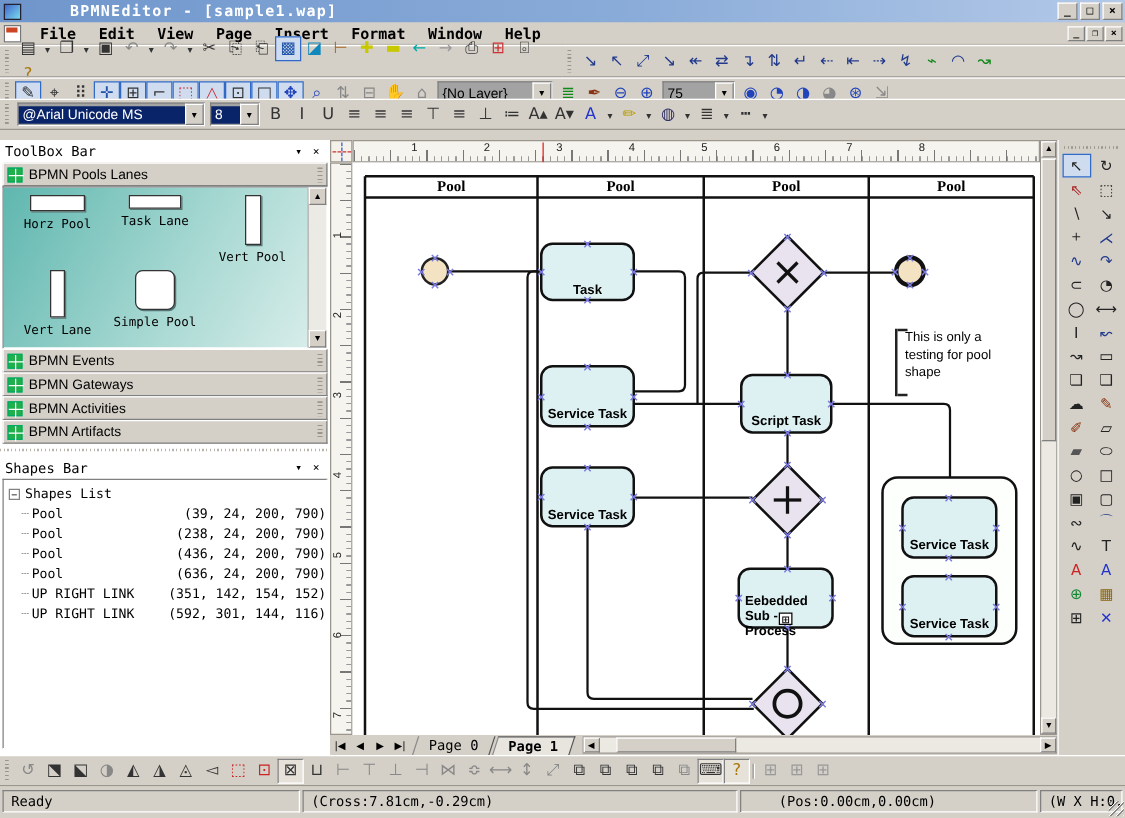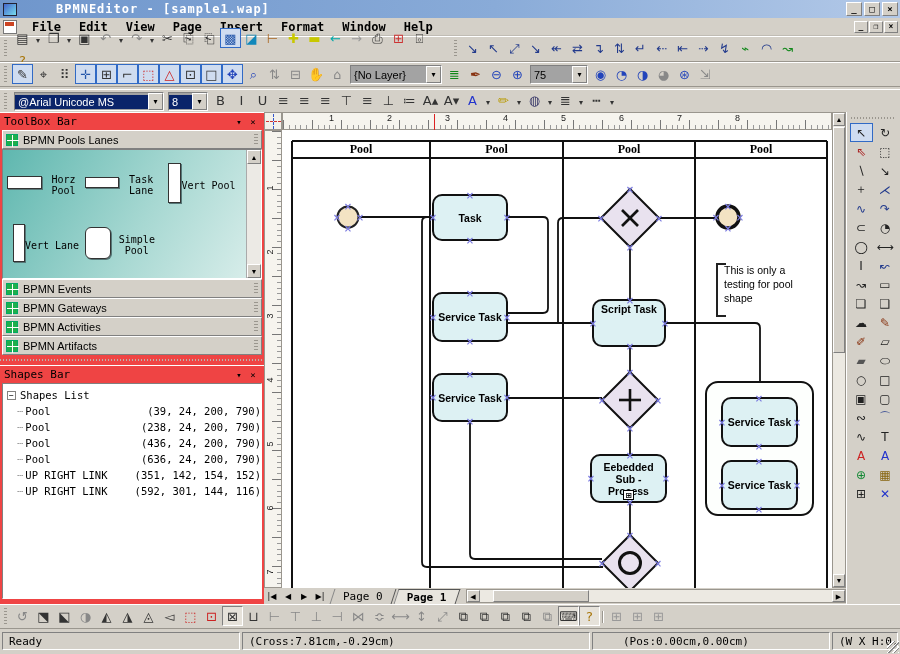--- a/index.html
+++ b/index.html
@@ -31,54 +31,54 @@
   .menu-item::first-letter { text-decoration:underline; }
   .mdibtns { margin-left:auto; display:flex; gap:1px; margin-right:2px; }
   .mdibtn { width:14px; height:12px; background:#d4d0c8; border:1px solid;
     border-color:#fff #808080 #808080 #fff; font:bold 8px "DejaVu Sans Mono",monospace;
     display:flex; align-items:center; justify-content:center; }
 
   
   .tbrow { position:absolute; left:0; width:900px; background:#d4d0c8; display:flex; align-items:stretch; }
   .tbrow1 { top:36px; height:26px; }
   .tbrow2 { top:62px; height:25px; }
-  .tbrow3 { top:89px; height:25px;justify-content:flex-end; }
+  .tbrow3 { top:79px; height:25px;justify-content:flex-end; }
   .tbgroup { display:flex; align-items:center; padding:1px 2px; border-top:1px solid #fff; border-bottom:1px solid #9a968e; }
   .tbi { width:21px; height:20px; display:inline-flex; align-items:center; justify-content:center;
     font:13px "DejaVu Sans", sans-serif; color:#333; border:1px solid transparent; }
   .tbi.dd { width:10px; font-size:8px; }
   .tbi.sel { border-color:#316ac5; background:#cfdcf0; }
   .tbi.pressed { border-color:#808080 #fff #fff #808080; background:#e6e2da; }
   .tbsep { width:6px; height:18px; border-left:1px solid #9a968e; border-right:1px solid #fff; margin:0 2px; }
   .combo { display:flex; align-items:center; background:#a3a3a3; border:1px solid;
     border-color:#808080 #fff #fff #808080; height:19px; margin:0 2px; }
   .combo .val { padding:1px 3px; font:11px "Liberation Sans", sans-serif; white-space:nowrap; overflow:hidden; }
   .combo .val.hl { background:#0a246a; color:#fff; }
   .combo .drop { width:15px; height:17px; background:#d4d0c8; border:1px solid;
     border-color:#fff #808080 #808080 #fff; font-size:8px; display:flex; align-items:center; justify-content:center; }
 
   
-  .leftcol { position:absolute; left:0; top:112px; width:264px; height:492px; background:#ef4444; }
+  .leftcol { position:absolute; left:0; top:112px; width:264px; height:492px; background:#ffffff; }
   .barhdr { height:18px; display:flex; align-items:center; padding:0 4px;
     border-top:1px solid #fff; font:11px "DejaVu Sans Mono", monospace; }
   .barhdr .bh-title { flex:1; }
   .barhdr .bh-btn { width:14px; height:13px; font-size:9px; display:flex; align-items:center; justify-content:center; }
   .secthdr { height:19px; margin:0 2px; background:#d4d0c8; border:1px solid;
     border-color:#fff #808080 #808080 #fff; display:flex; align-items:center; padding:0 3px; gap:5px;
     font:11px "Liberation Sans", sans-serif; }
   .gicon { width:12px; height:12px; background:#1faf4b; border:1px solid #0a6; position:relative; flex:0 0 auto; }
   .gicon::before, .gicon::after { content:""; position:absolute; background:#fff; }
   .gicon::before { left:0; top:5px; width:12px; height:1px; }
   .gicon::after { left:5px; top:0; width:1px; height:12px; }
   .secgrip { margin-left:auto; width:4px; height:12px;
     background:repeating-linear-gradient(180deg,#9a968e 0 1px,transparent 1px 3px); }
   .tbxcontent { height:130px; margin:0 2px; border:1px solid; border-color:#808080 #fff #fff #808080;
     background:linear-gradient(120deg,#5fb7af,#a7d8d2 55%,#dcefec); position:relative; display:flex; flex-wrap:wrap;
     padding:6px 18px 2px 4px; }
-  .tbx-item { width:78px; height:58px; display:flex; flex-direction:row; align-items:center; justify-content:center; }
+  .tbx-item { width:78px; height:58px; display:flex; flex-direction:column; align-items:center; justify-content:flex-start; }
   .tbx-item .lbl { font:10px "DejaVu Sans Mono", monospace; text-align:center; line-height:11px; }
   .prev { background:#fff; border:1px solid #333; box-shadow:1px 1px 0 #577; margin-bottom:5px; }
   .prev.hpool { width:44px; height:13px; }
   .prev.hlane { width:42px; height:11px; }
   .prev.vpool { width:13px; height:40px; }
   .prev.vlane { width:12px; height:38px; }
   .prev.spool { width:32px; height:32px; border-radius:6px; }
   .tbxscroll { position:absolute; right:0; top:0; bottom:0; width:15px; background:#eceae5; border-left:1px solid #aaa; }
   .sbtn { position:absolute; left:0; width:14px; height:14px; background:#d4d0c8; border:1px solid;
     border-color:#fff #808080 #808080 #fff; font-size:7px; text-align:center; line-height:13px; }
@@ -107,22 +107,22 @@
   .vruler { position:absolute; left:0; top:18px; width:18px; height:458px; background:#f6f4ee; border:1px solid #9a968e;
     background-image:
       repeating-linear-gradient(180deg,#777 0 1px,transparent 1px 29px),
       repeating-linear-gradient(180deg,#999 0 1px,transparent 1px 5.8px);
     background-size:9px 100%,4px 100%; background-position:right top,right top; background-repeat:repeat-y; }
   .vnum { position:absolute; left:2px; font:9px "Liberation Sans",sans-serif; color:#222; transform:rotate(-90deg); }
   .canvas { position:absolute; left:18px; top:18px; width:550px; height:458px; background:#fff; overflow:hidden; }
   .canvas svg { position:absolute; left:0; top:0; }
   .poolhdr { position:absolute; top:11px; height:17px; display:flex; align-items:center; justify-content:center;
     font:bold 12px "Liberation Serif", serif; }
-  .nlbl { position:absolute; display:flex; align-items:center; justify-content:center; text-align:center;
-    font:bold 10.5px "Liberation Sans", sans-serif; line-height:12px; pointer-events:none; }
+  .nlbl { position:absolute; display:flex; align-items:center; justify-content:center; text-align:left;
+    font:bold 10.5px "Liberation Sans", sans-serif; line-height:12px; pointer-events:none;margin-top:14px; }
   .annotation { position:absolute; left:434px; top:133px; width:86px; height:54px;
     font:10.5px "Liberation Sans", sans-serif; line-height:14px; padding-left:6px;
     border-left:2px solid #222; }
   .annotation::before { content:""; position:absolute; left:0; top:0; width:8px; height:2px; background:#222; }
   .annotation::after { content:""; position:absolute; left:0; bottom:0; width:8px; height:2px; background:#222; }
   .submark { position:absolute; left:341px; top:360px; width:11px; height:10px; background:#fff; border:1px solid #000;
     font:bold 8px/9px "DejaVu Sans",sans-serif; text-align:center; }
 
   .vscroll { position:absolute; left:568px; top:0; width:14px; height:476px; background:#ece9e2; border:1px solid #9a968e; }
   .vscroll .thumb { position:absolute; left:0; top:14px; width:12px; height:226px; background:#d4d0c8;
@@ -464,21 +464,21 @@
       </svg>
 
       <div class="poolhdr" style="left:10px;width:138px;">Pool</div>
       <div class="poolhdr" style="left:148px;width:133px;">Pool</div>
       <div class="poolhdr" style="left:281px;width:132px;">Pool</div>
       <div class="poolhdr" style="left:413px;width:132px;">Pool</div>
 
       <div class="nlbl" style="left:151px;top:65px;width:74px;height:45px">Task</div>
       <div class="nlbl" style="left:156px;top:163px;width:64px;height:48px">Service Task</div>
       <div class="nlbl" style="left:156px;top:244px;width:64px;height:47px">Service Task</div>
-      <div class="nlbl" style="left:311px;top:156px;width:72px;height:46px">Script Task</div>
+      <div class="nlbl" style="left:311px;top:170px;width:72px;height:46px">Script Task</div>
       <div class="nlbl" style="left:314px;top:327px;width:65px;height:43px">Eebedded Sub - Process</div>
       <div class="nlbl" style="left:445px;top:268px;width:65px;height:48px">Service Task</div>
       <div class="nlbl" style="left:445px;top:331px;width:65px;height:48px">Service Task</div>
       <div class="submark">⊞</div>
       <div class="annotation">This is only a testing for pool shape</div>
     </div>
 
     <div class="vscroll">
       <div class="vsbtn" style="top:0">▲</div>
       <div class="thumb"></div>

